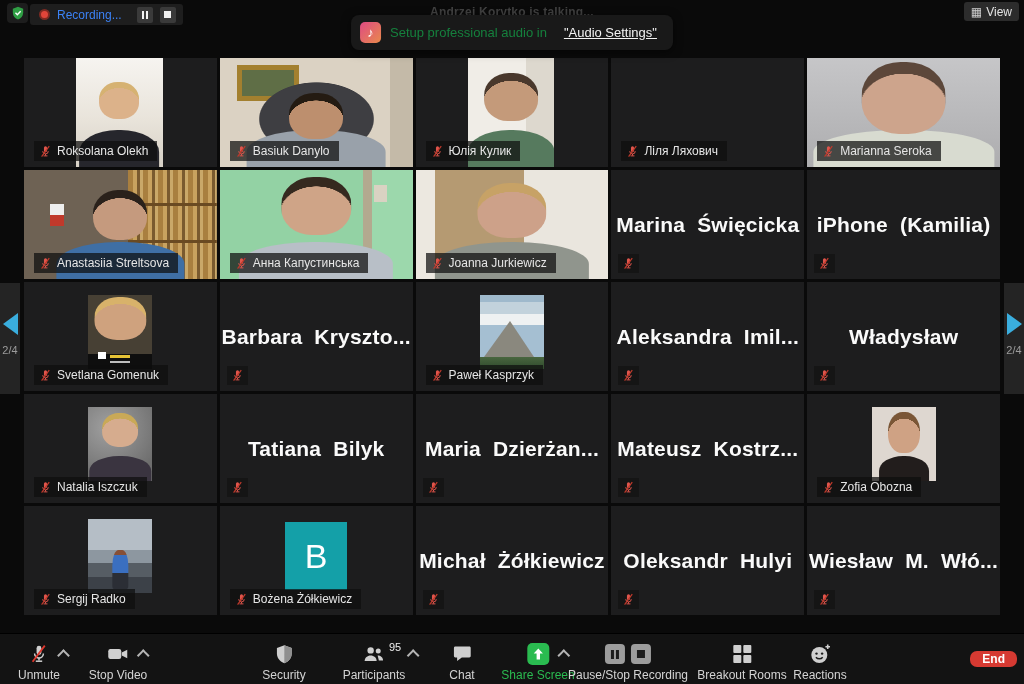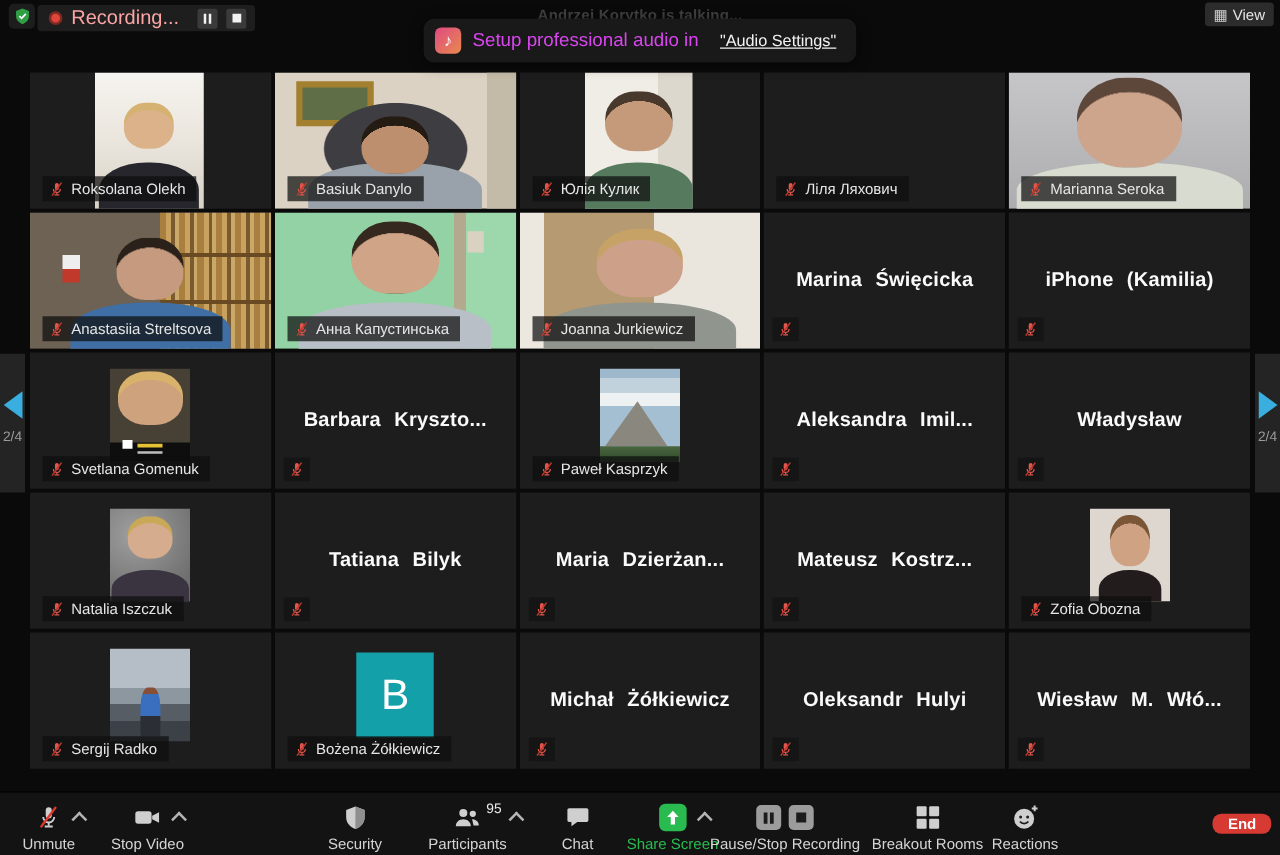--- a/index.html
+++ b/index.html
@@ -8,45 +8,45 @@
     background:#0a0a0a;color:#fff;
     font-family:"Liberation Sans", sans-serif;
     -webkit-font-smoothing:antialiased;
   }
   
   .shield-btn{position:absolute;left:7px;top:3px;width:21px;height:20px;background:#1d1d1d;
     border-radius:4px;display:flex;align-items:center;justify-content:center;cursor:pointer;}
   .rec-pill{position:absolute;left:30px;top:4px;height:21px;background:#1e1e1e;border-radius:3px;
     display:flex;align-items:center;gap:7px;padding:0 7px;}
   .rec-dot{width:7px;height:7px;border-radius:50%;background:#e0453a;border:2px solid #7e2a22;margin-left:2px;}
-  .rec-text{font-size:16px;color:#fca5a5;margin-right:8px;}
+  .rec-text{font-size:12px;color:#3b82f6;margin-right:8px;}
   .rec-btn{width:16px;height:16px;background:#3a3a3a;border-radius:2px;display:flex;
     align-items:center;justify-content:center;gap:2px;cursor:pointer;}
   .rec-btn .bar{width:2px;height:8px;background:#f2f2f2;}
   .rec-btn .sq{width:7px;height:7px;background:#f2f2f2;}
   .talking{position:absolute;top:5px;left:0;right:0;text-align:center;color:#414141;
     font-size:12px;font-weight:700;letter-spacing:.2px;}
   .toast{position:absolute;top:15px;left:50%;transform:translateX(-50%);height:35px;background:#191919;
     border-radius:8px;display:flex;align-items:center;gap:9px;padding:0 16px 0 9px;z-index:20;
     box-shadow:0 2px 10px rgba(0,0,0,.55);}
   .toast-ico{width:21px;height:21px;border-radius:5px;background:linear-gradient(135deg,#df4a83,#e98a4c);
     display:flex;align-items:center;justify-content:center;font-size:13px;color:#fff;}
-  .toast-text{font-size:15px;color:#d946ef;white-space:nowrap;}
+  .toast-text{font-size:13px;color:#15803d;white-space:nowrap;}
   .toast-link{font-size:13px;color:#f2f2f2;text-decoration:underline;margin-left:8px;cursor:pointer;white-space:nowrap;}
   .view-btn{position:absolute;right:5px;top:2px;height:19px;background:#2c2c2c;border-radius:3px;
     display:flex;align-items:center;gap:4px;padding:0 7px;font-size:12px;color:#e3e3e3;cursor:pointer;}
   .view-grid{font-size:12px;color:#cfcfcf;line-height:1;}
   
   .grid{position:absolute;left:24px;top:58px;width:976px;height:557px;display:grid;
     grid-template-columns:repeat(5,1fr);grid-template-rows:repeat(5,1fr);gap:3px;}
   .tile{position:relative;background:#1d1d1e;overflow:hidden;}
   .chip{position:absolute;left:10px;bottom:6px;display:flex;align-items:center;gap:5px;
     background:rgba(14,14,14,.72);padding:3px 9px 3px 5px;font-size:12px;color:#e6e6e6;z-index:6;white-space:nowrap;}
   .center-name{position:absolute;inset:0;display:flex;align-items:center;justify-content:center;
-    font-weight:700;font-size:16px;color:#fafafa;word-spacing:6px;letter-spacing:.2px;z-index:3;text-align:center;}
+    font-weight:700;font-size:21px;color:#fafafa;word-spacing:6px;letter-spacing:.2px;z-index:3;text-align:center;}
   .mic-lone{position:absolute;left:7px;bottom:6px;background:rgba(14,14,14,.55);padding:3px 4px;z-index:6;display:flex;}
   .mic-svg{width:13px;height:13px;display:block;}
   
   .video{position:absolute;inset:0;overflow:hidden;}
   .video.portrait{left:27%;width:45%;right:auto;}
   .person::before{content:"";position:absolute;left:50%;top:var(--hy,20%);width:var(--hw,32%);height:var(--hh,44%);
     transform:translateX(-50%);border-radius:46% 46% 44% 44%;z-index:2;
     background:radial-gradient(ellipse 52% 46% at 50% 62%, var(--skin) 99%, transparent), var(--hair);}
   .person::after{content:"";position:absolute;left:50%;bottom:-8%;width:var(--bw,70%);height:42%;
     transform:translateX(-50%);border-radius:48% 48% 0 0;background:var(--shirt);z-index:1;}

